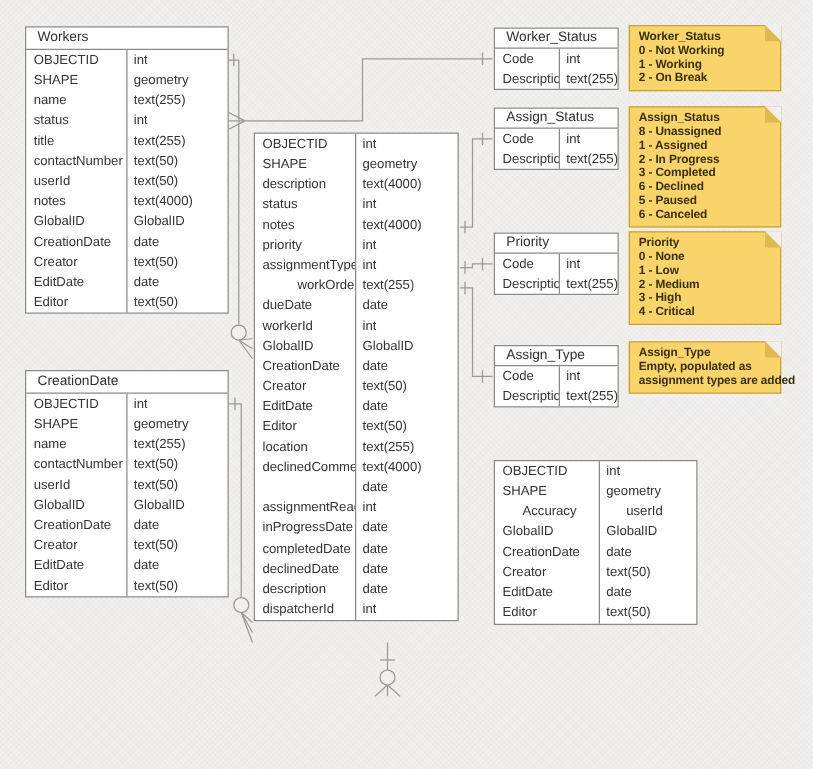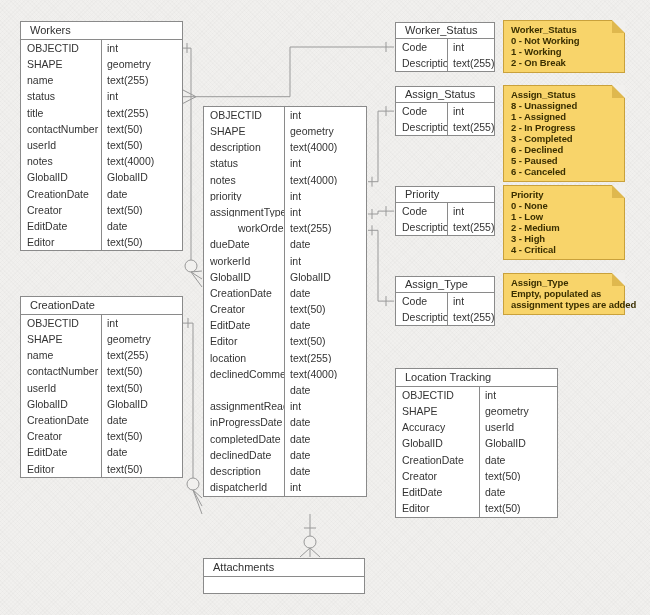--- a/index.html
+++ b/index.html
@@ -360,34 +360,31 @@
           <span class="c2">int</span>
         </div>
         <div class="row">
           <span class="c1" style="width: 51px;">Description</span>
           <span class="c2">text(255)</span>
         </div>
         <div class="divider" style="left: 51px;"></div>
       </div>
     </div>
     <div class="tbl" style="left: 395px; top: 368px; width: 163px;">
-      <div class="hdr" style="height: 17px;">
-        <span>Location Tracking</span>
-      </div>
       <div class="body">
         <div class="row">
           <span class="c1" style="width: 83px;">OBJECTID</span>
           <span class="c2">int</span>
         </div>
         <div class="row">
           <span class="c1" style="width: 83px;">SHAPE</span>
           <span class="c2">geometry</span>
         </div>
         <div class="row">
-          <span class="c1" style="width: 83px;">Accuracy</span>
+          <span class="c1" style="width: 83px; margin-left: 16px;">Accuracy</span>
           <span class="c2">userId</span>
         </div>
         <div class="row">
           <span class="c1" style="width: 83px;">GlobalID</span>
           <span class="c2">GlobalID</span>
         </div>
         <div class="row">
           <span class="c1" style="width: 83px;">CreationDate</span>
           <span class="c2">date</span>
         </div>
@@ -397,28 +394,20 @@
         </div>
         <div class="row">
           <span class="c1" style="width: 83px;">EditDate</span>
           <span class="c2">date</span>
         </div>
         <div class="row">
           <span class="c1" style="width: 83px;">Editor</span>
           <span class="c2">text(50)</span>
         </div>
         <div class="divider" style="left: 83px;"></div>
-      </div>
-    </div>
-    <div class="tbl" style="left: 203px; top: 558px; width: 162px;">
-      <div class="hdr" style="height: 17px;">
-        <span>Attachments</span>
-      </div>
-      <div class="body">
-        <div class="row"></div>
       </div>
     </div>
     <div class="note" style="left: 503px; top: 20px; width: 122px;">
       <div class="ntitle">Worker_Status</div>
       <div class="nline">0 - Not Working</div>
       <div class="nline">1 - Working</div>
       <div class="nline">2 - On Break</div>
     </div>
     <div class="note" style="left: 503px; top: 85px; width: 122px;">
       <div class="ntitle">Assign_Status</div>

